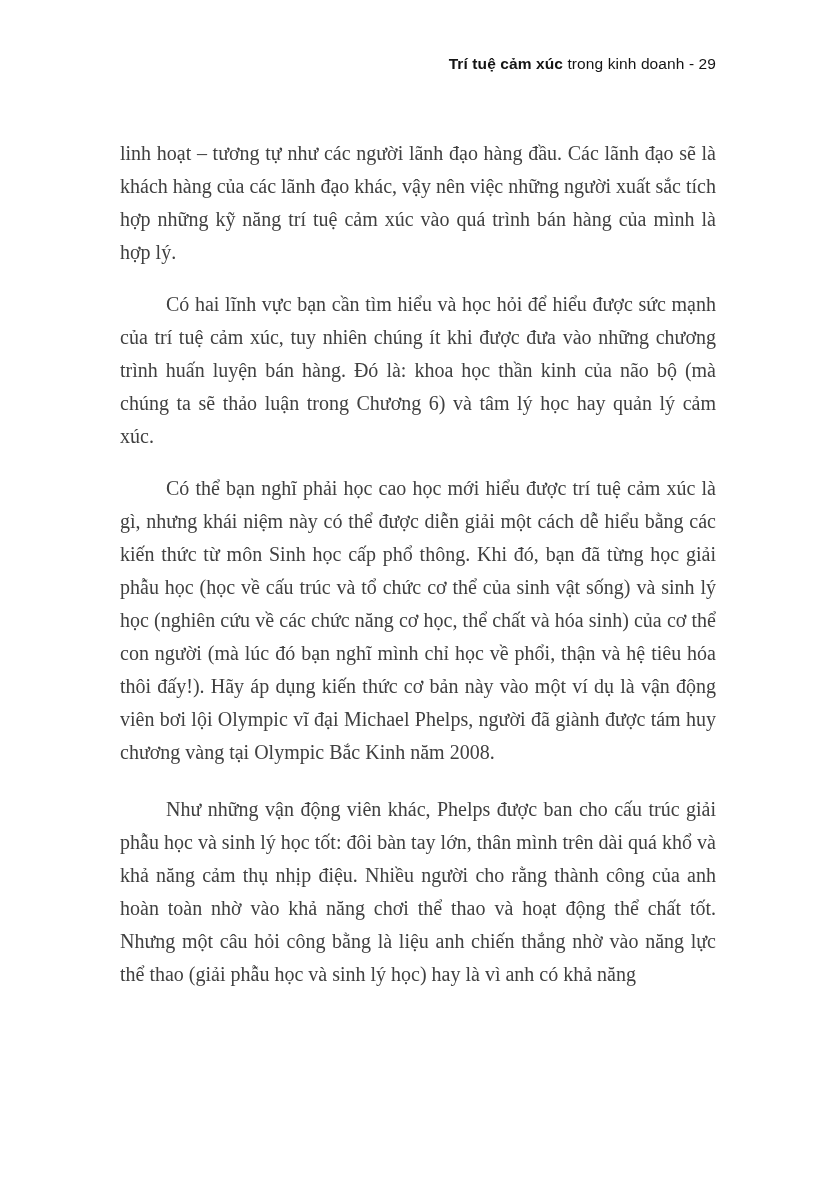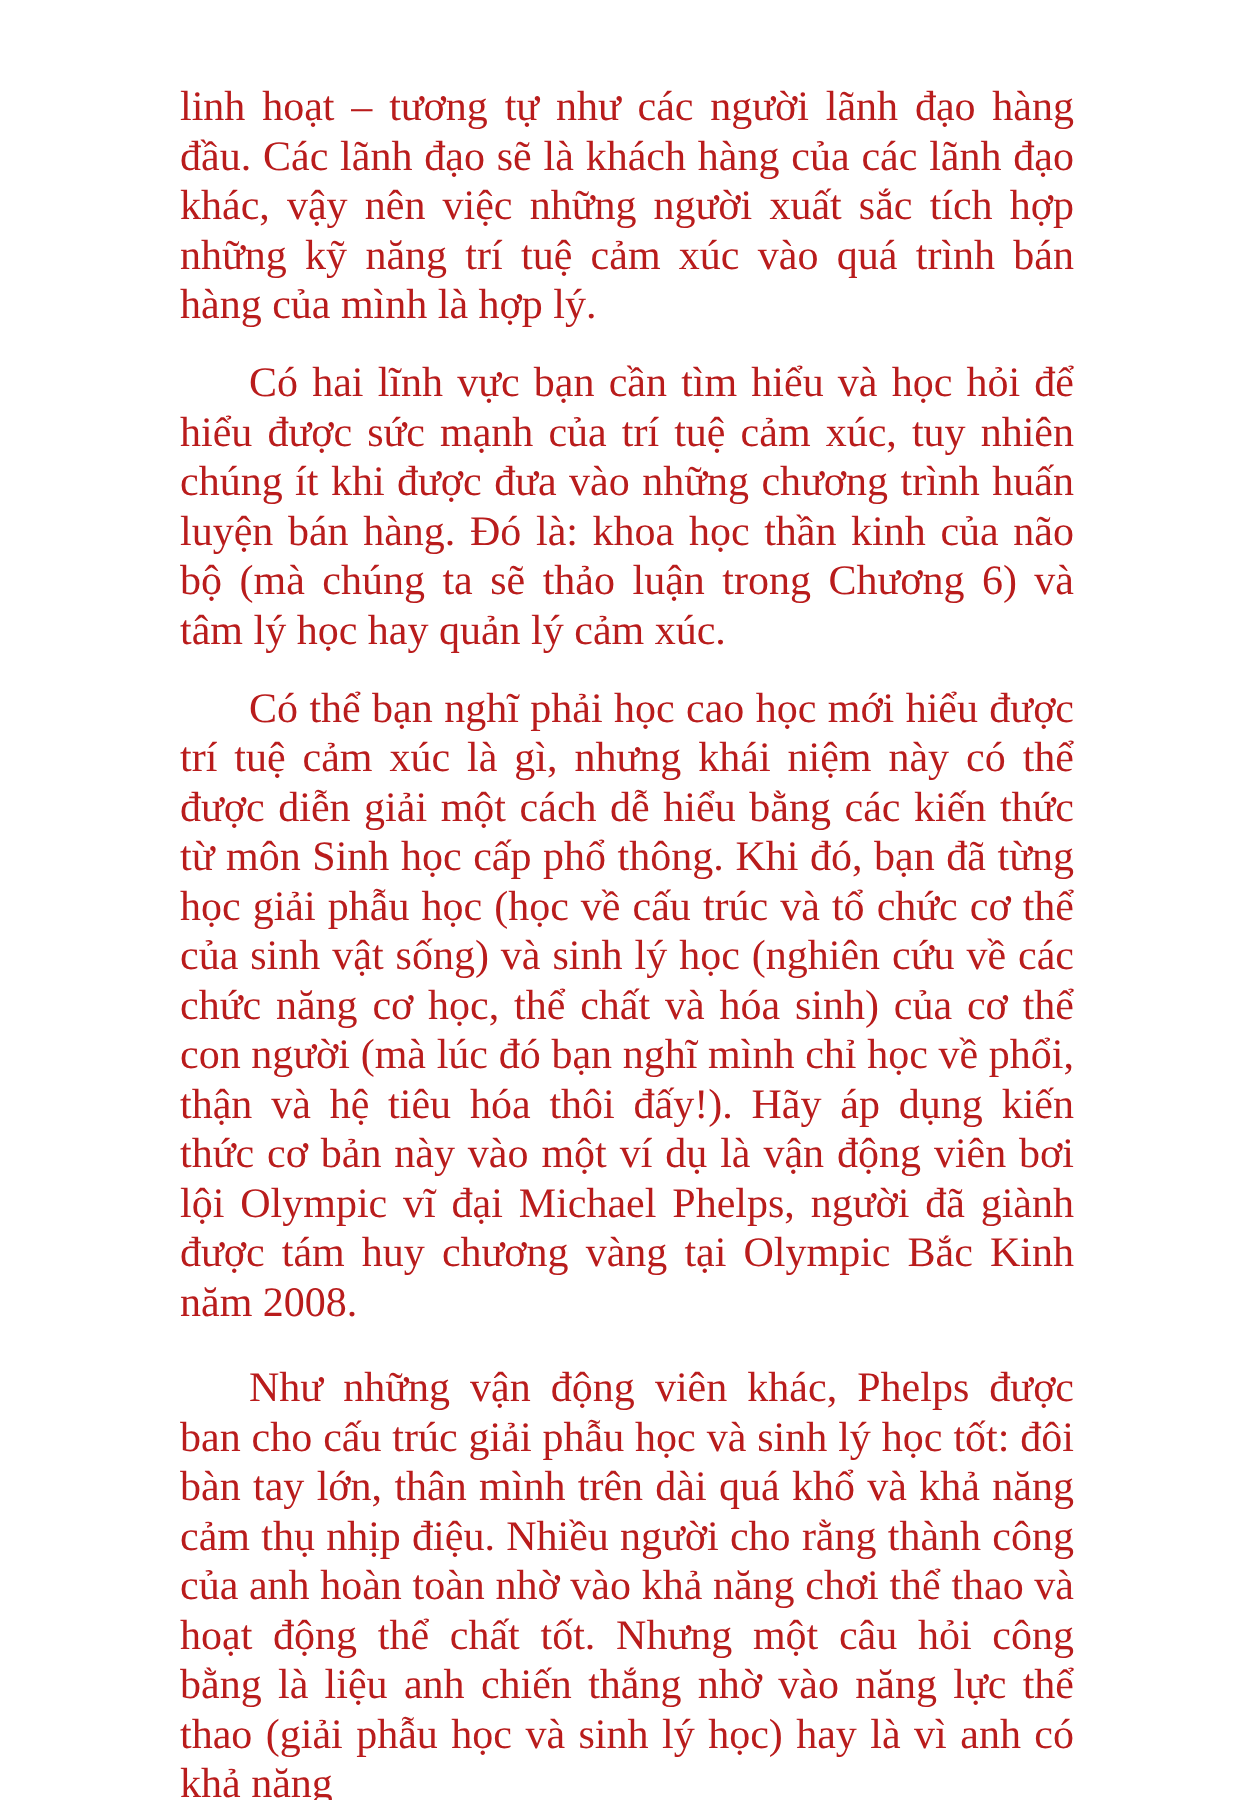--- a/index.html
+++ b/index.html
@@ -27,43 +27,46 @@
     font-size: 15.5px;
     text-align: right;
     color: #141414;
     margin-bottom: 64px;
     letter-spacing: 0.1px;
   }
   .running-head .head-bold {
     font-weight: 700;
   }
   .body-text p {
-    font-size: 28px;
+    font-size: 20px;
     line-height: 33px;
     text-align: justify;
     margin: 0 0 19px 0;
-    color: #b91c1c;
+    color: #404040;
   }
   .body-text p.indent {
     text-indent: 46px;
   }
   .body-text p.no-indent {
     text-indent: 0;
   }
   .body-text p:last-child {
     margin-bottom: 0;
     margin-top: 24px;
   }
 </style>
 </head>
 <body>
 
 <div class="page">
   <div class="text-block">
 
+    <div class="running-head">
+      <span class="head-bold">Trí tuệ cảm xúc</span><span> trong kinh doanh - 29</span>
+    </div>
 
     <div class="body-text">
       <p class="no-indent">linh hoạt – tương tự như các người lãnh đạo hàng đầu. Các lãnh đạo sẽ là khách hàng của các lãnh đạo khác, vậy nên việc những người xuất sắc tích hợp những kỹ năng trí tuệ cảm xúc vào quá trình bán hàng của mình là hợp lý.</p>
       <p class="indent">Có hai lĩnh vực bạn cần tìm hiểu và học hỏi để hiểu được sức mạnh của trí tuệ cảm xúc, tuy nhiên chúng ít khi được đưa vào những chương trình huấn luyện bán hàng. Đó là: khoa học thần kinh của não bộ (mà chúng ta sẽ thảo luận trong Chương 6) và tâm lý học hay quản lý cảm xúc.</p>
       <p class="indent">Có thể bạn nghĩ phải học cao học mới hiểu được trí tuệ cảm xúc là gì, nhưng khái niệm này có thể được diễn giải một cách dễ hiểu bằng các kiến thức từ môn Sinh học cấp phổ thông. Khi đó, bạn đã từng học giải phẫu học (học về cấu trúc và tổ chức cơ thể của sinh vật sống) và sinh lý học (nghiên cứu về các chức năng cơ học, thể chất và hóa sinh) của cơ thể con người (mà lúc đó bạn nghĩ mình chỉ học về phổi, thận và hệ tiêu hóa thôi đấy!). Hãy áp dụng kiến thức cơ bản này vào một ví dụ là vận động viên bơi lội Olympic vĩ đại Michael Phelps, người đã giành được tám huy chương vàng tại Olympic Bắc Kinh năm 2008.</p>
       <p class="indent">Như những vận động viên khác, Phelps được ban cho cấu trúc giải phẫu học và sinh lý học tốt: đôi bàn tay lớn, thân mình trên dài quá khổ và khả năng cảm thụ nhịp điệu. Nhiều người cho rằng thành công của anh hoàn toàn nhờ vào khả năng chơi thể thao và hoạt động thể chất tốt. Nhưng một câu hỏi công bằng là liệu anh chiến thắng nhờ vào năng lực thể thao (giải phẫu học và sinh lý học) hay là vì anh có khả năng</p>
     </div>
 
   </div>
 </div>

